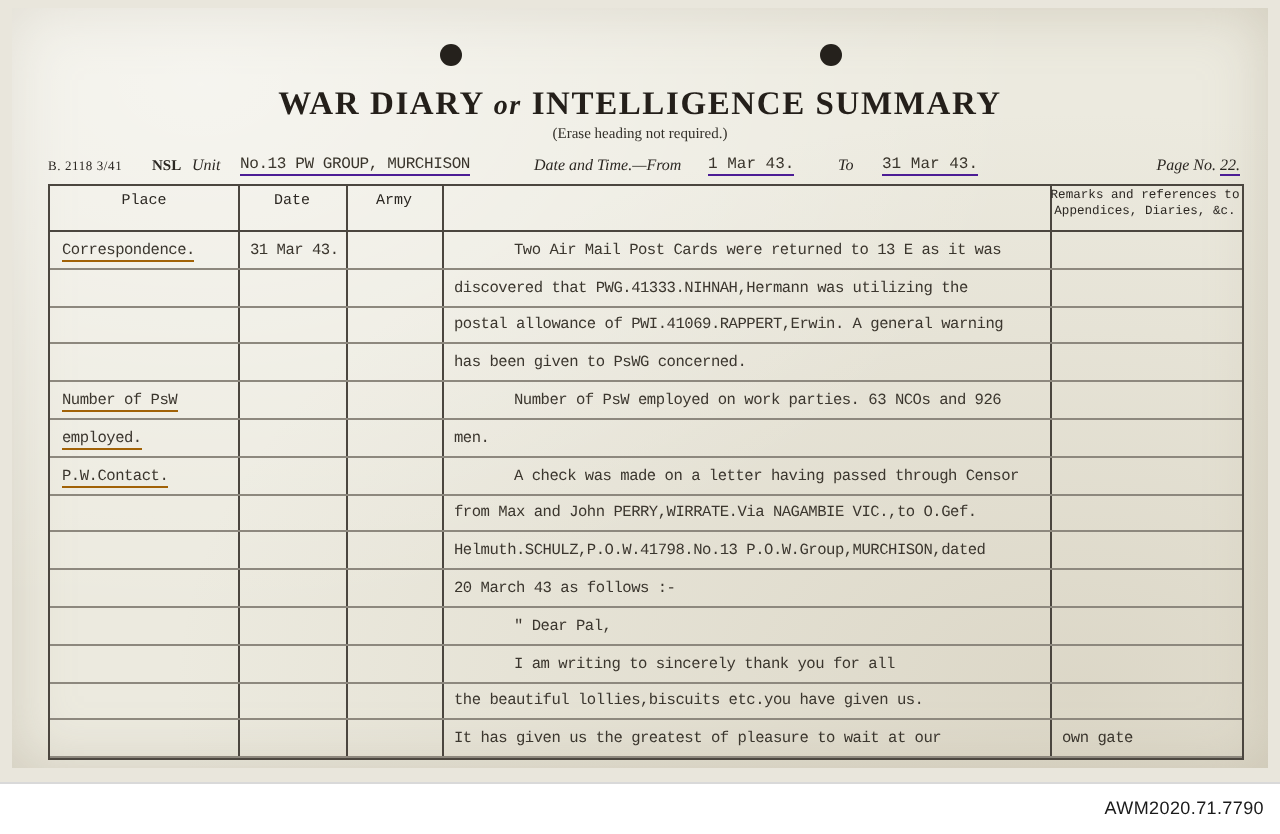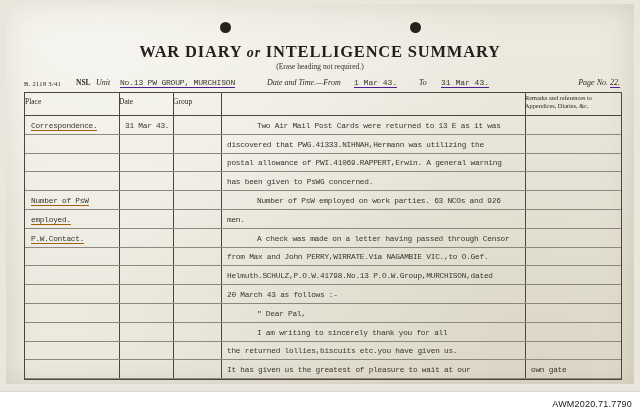--- a/index.html
+++ b/index.html
@@ -188,24 +188,24 @@
 
   .hhead {
     position: absolute;
     left: 0; right: 0;
     top: 22px;
     border-top: 1px solid #4b463f;
   }
   .colhead {
     position: absolute;
     top: 4px;
-    font-family: Liberation Serif, serif;
+    font-family: Liberation Mono, monospace;
     font-size: 7.5px;
     color: #2b2722;
-    text-align: left;
+    text-align: center;
   }
   .ch-place  { left: 0;   width: 94px; }
   .ch-date   { left: 94px; width: 54px; }
   .ch-hour   { left: 148px; width: 48px; }
   .ch-summ   { left: 196px; width: 304px; }
   .ch-rem    { left: 500px; width: 95px; top: 1px; line-height: 1.25; font-size: 6.3px; }
 
   .rowline {
     position: absolute;
     left: 0; right: 0;
@@ -290,21 +290,21 @@
     </div>
 
     <div class="table">
       <div class="vline v1"></div>
       <div class="vline v2"></div>
       <div class="vline v3"></div>
       <div class="vline v4"></div>
 
       <div class="colhead ch-place">Place</div>
       <div class="colhead ch-date">Date</div>
-      <div class="colhead ch-hour">Group</div>
+      <div class="colhead ch-hour">Army</div>
       <div class="colhead ch-rem">Remarks and references to Appendices, Diaries, &amp;c.</div>
       <div class="hhead"></div>
 
       <div id="rows-container">
           <div class="rowline" style="top: 40.8px;"></div>
           <div class="cell place underline-txt" style="top: 28.8px;">Correspondence.</div>
           <div class="cell date" style="top: 28.8px;">31 Mar 43.</div>
           <div class="cell summ indent" style="top: 28.8px;">Two Air Mail Post Cards were returned to 13 E as it was</div>
           <div class="rowline" style="top: 59.6px;"></div>
           <div class="cell summ" style="top: 47.6px;">discovered that PWG.41333.NIHNAH,Hermann was utilizing the</div>
@@ -325,21 +325,21 @@
           <div class="cell summ" style="top: 160.4px;">from Max and John PERRY,WIRRATE.Via NAGAMBIE VIC.,to O.Gef.</div>
           <div class="rowline" style="top: 191.2px;"></div>
           <div class="cell summ" style="top: 179.2px;">Helmuth.SCHULZ,P.O.W.41798.No.13 P.O.W.Group,MURCHISON,dated</div>
           <div class="rowline" style="top: 210px;"></div>
           <div class="cell summ" style="top: 198px;">20 March 43 as follows :-</div>
           <div class="rowline" style="top: 228.8px;"></div>
           <div class="cell summ indent" style="top: 216.8px;">" Dear Pal,</div>
           <div class="rowline" style="top: 247.6px;"></div>
           <div class="cell summ indent" style="top: 235.6px;">I am writing to sincerely thank you for all</div>
           <div class="rowline" style="top: 266.4px;"></div>
-          <div class="cell summ" style="top: 254.4px;">the returned lollies,biscuits etc.you have given us.</div>
+          <div class="cell summ" style="top: 254.4px;">the beautiful lollies,biscuits etc.you have given us.</div>
           <div class="rowline" style="top: 285.2px;"></div>
           <div class="cell summ" style="top: 273.2px;">It has given us the greatest of pleasure to wait at our</div>
           <div class="cell rem" style="top: 273.2px;">own gate</div>
         </div>
     </div>
   </div>
 
   <div class="footer">
     <div class="ref">AWM2020.71.7790</div>
   </div>

